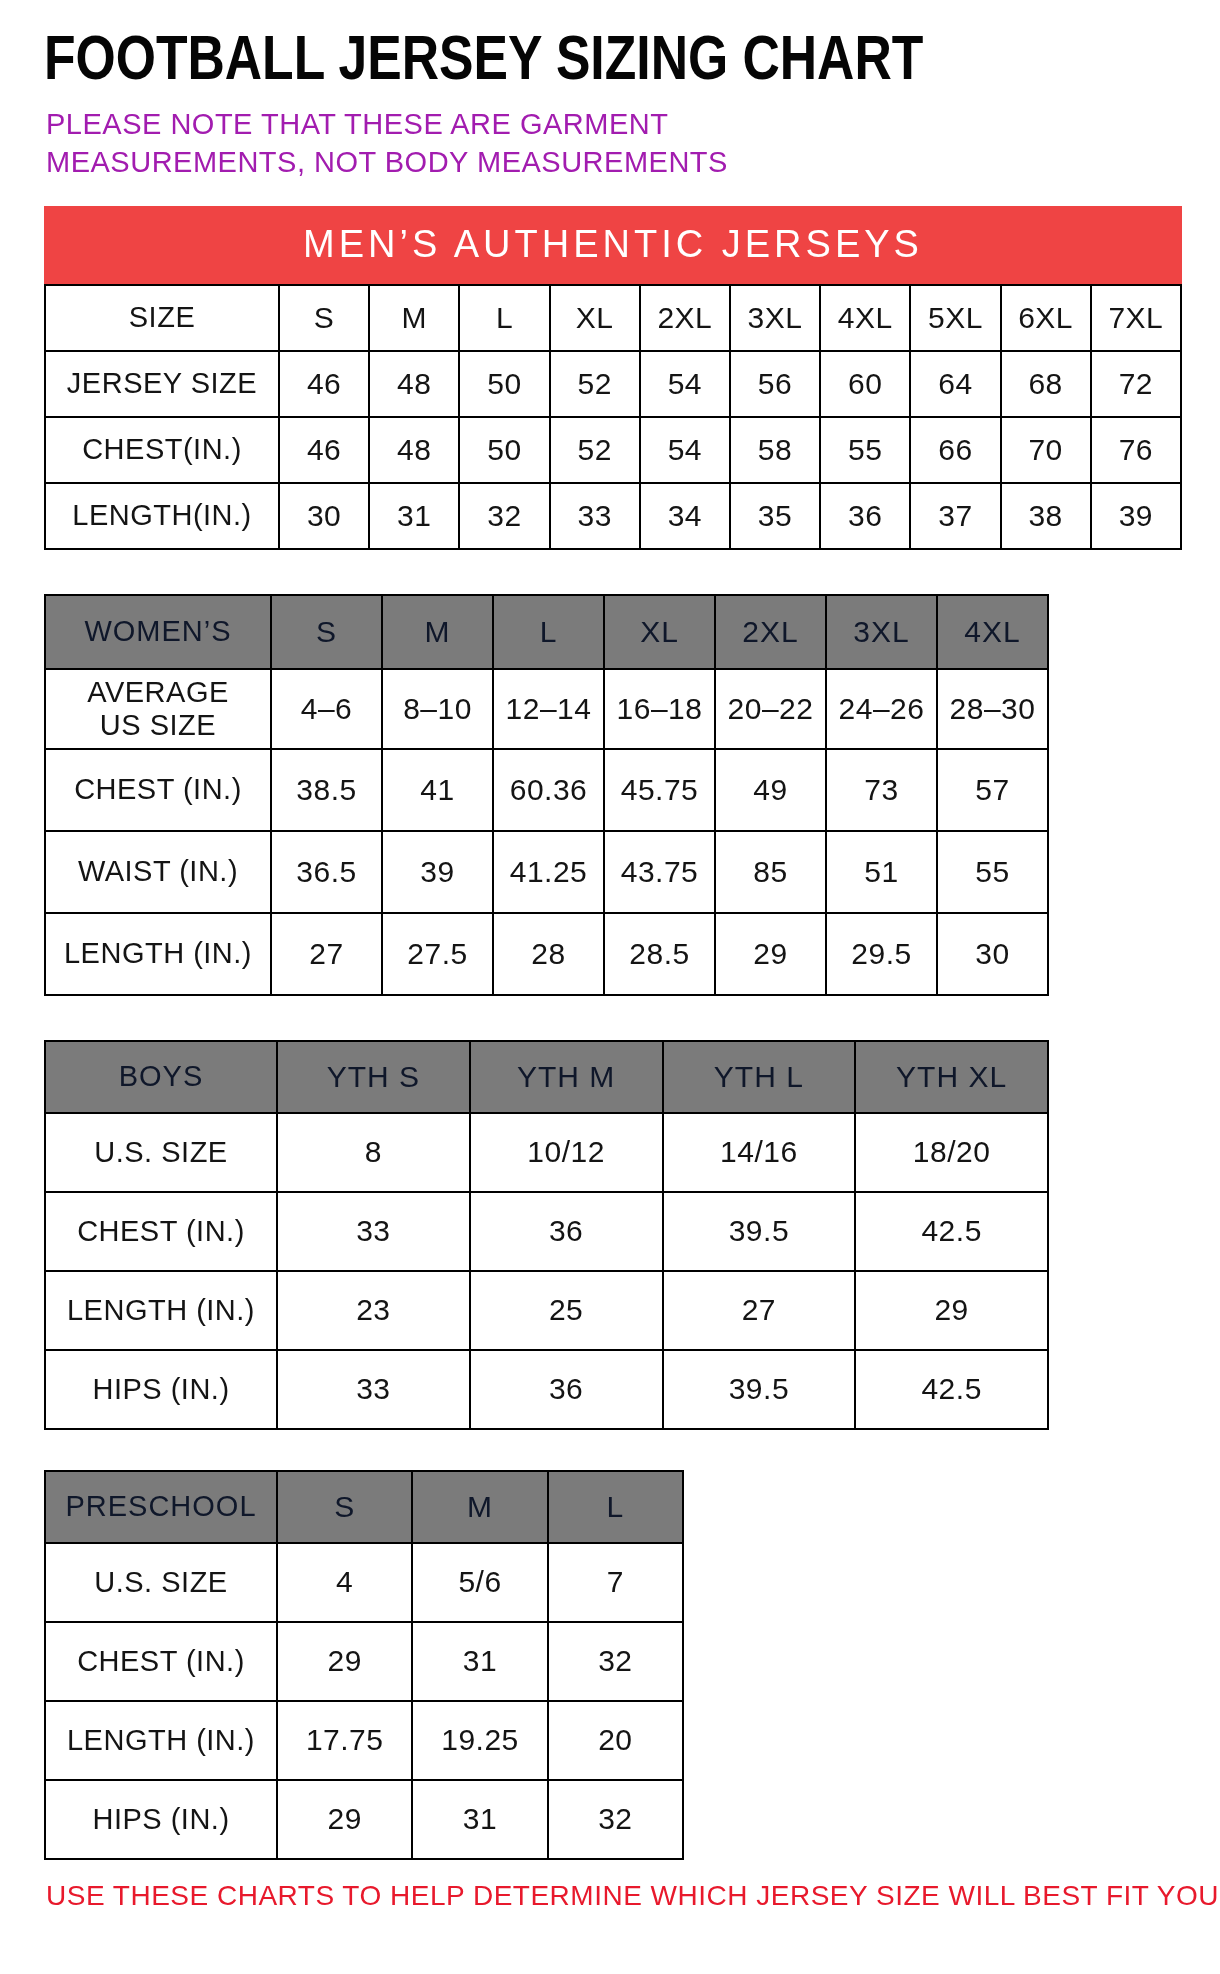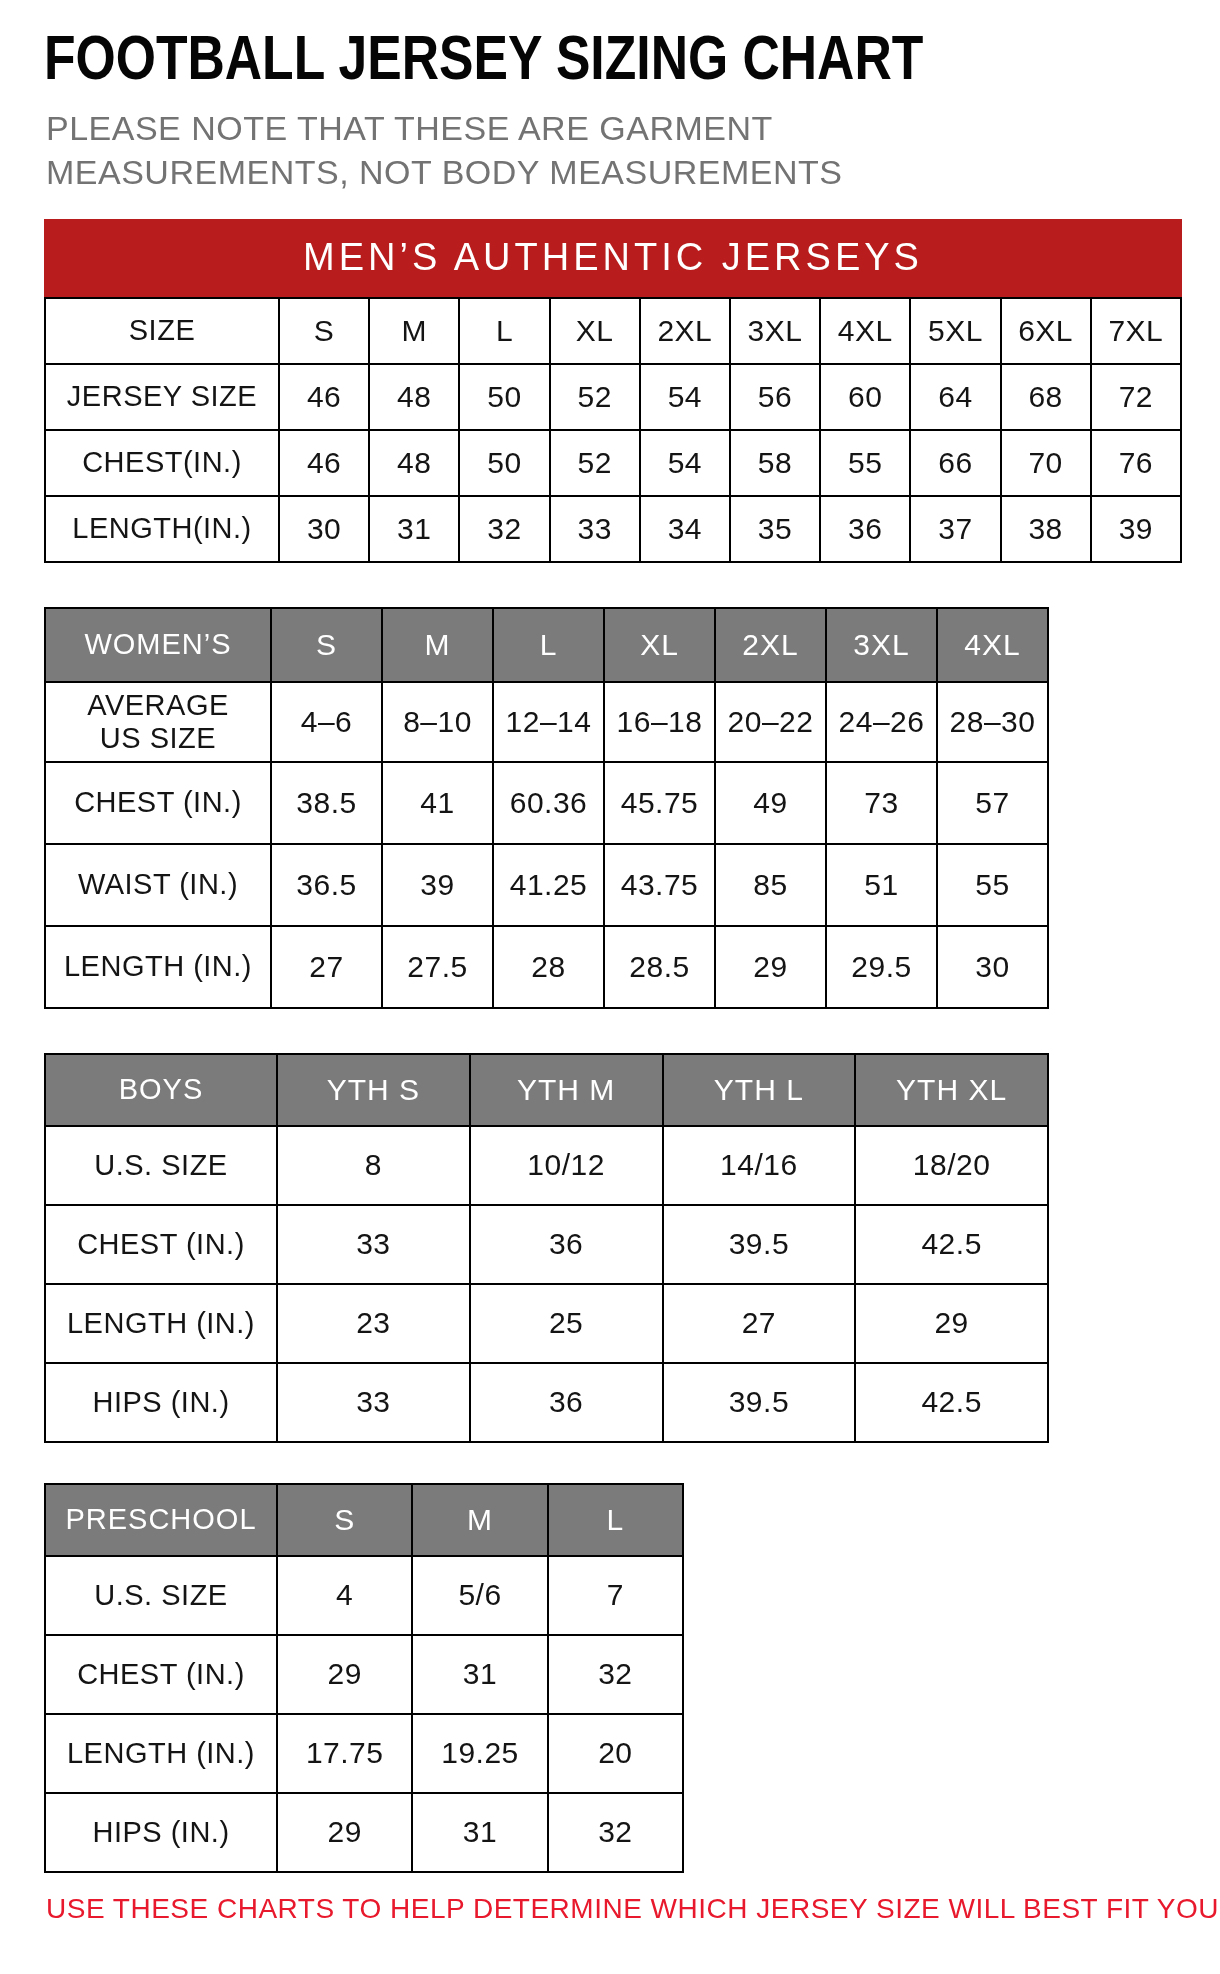--- a/index.html
+++ b/index.html
@@ -17,34 +17,34 @@
     font-size:63px;
     font-weight:bold;
     line-height:1.05;
     color:#050505;
     white-space:nowrap;
     transform:scaleX(0.82);
     transform-origin:left center;
     letter-spacing:0px;
   }
   .note{
-    color:#737373;
-    font-size:34px;
+    color:#a21caf;
+    font-size:29px;
     line-height:1.3;
     letter-spacing:0.5px;
     max-width:880px;
     margin:16px 0 24px 2px;
   }
 
   .section{margin:0 0 44px 0;}
 
   .banner{
     width:1138px;
     height:78px;
-    background:#b91c1c;
+    background:#ef4444;
     color:#ffffff;
     display:flex;
     align-items:center;
     justify-content:center;
     font-size:38px;
     letter-spacing:4px;
   }
 
   table{
     border-collapse:collapse;
@@ -58,21 +58,21 @@
     letter-spacing:0.5px;
     padding:0 4px;
     overflow:hidden;
   }
   td.label{
     font-size:29px;
     white-space:pre-line;
   }
   td.gray{
     background:#7b7b7b;
-    color:#ffffff;
+    color:#0f172a;
     letter-spacing:1px;
   }
 
   .t-mens{width:1138px;}
   .t-mens tr{height:66px;}
   .t-mens col.c-label{width:234px;}
 
   .t-womens{width:1005px;}
   .t-womens tr{height:82px;}
   .t-womens tr.head{height:74px;}

